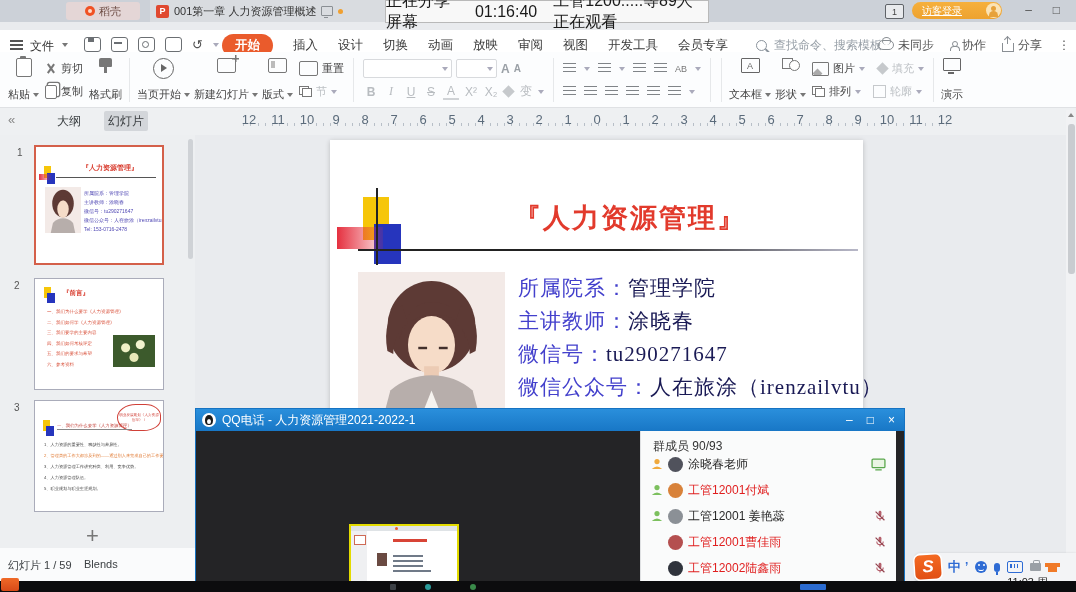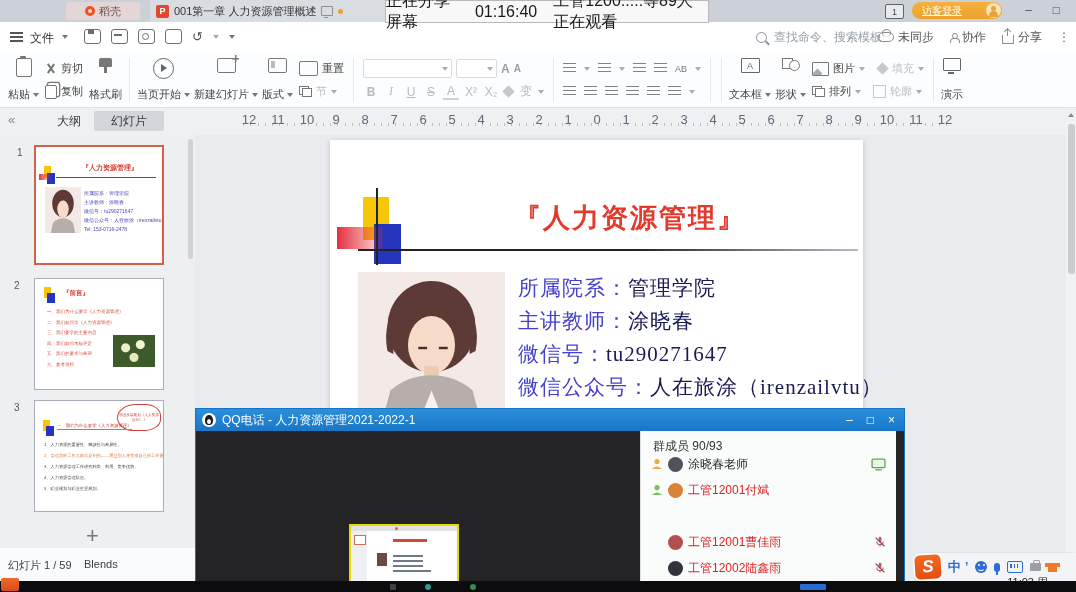--- a/index.html
+++ b/index.html
@@ -25,21 +25,21 @@
             display:flex;align-items:center;justify-content:center;gap:16px;font-size:16px;color:#1a1a1a;z-index:50;}
   .win-count{position:absolute;right:172px;top:4px;width:17px;height:13px;border:1px solid #5f6368;border-radius:2px;
             font-size:9px;color:#444;display:flex;align-items:center;justify-content:center;background:#e8eaed;}
   .login-pill{position:absolute;right:74px;top:2px;width:80px;height:17px;background:linear-gradient(#f6b03d,#eda22f);
             border-radius:9px;color:#fff;font-size:10px;display:flex;align-items:center;padding-left:10px;gap:4px;text-decoration:underline;}
   .login-avatar{position:absolute;right:1px;top:1px;width:15px;height:15px;border-radius:50%;background:#fbe3b5;}
   .login-avatar::before{content:"";position:absolute;left:5px;top:3px;width:5px;height:5px;border-radius:50%;background:#e7a23a;}
   .login-avatar::after{content:"";position:absolute;left:3px;top:8px;width:9px;height:6px;border-radius:5px 5px 0 0;background:#e7a23a;}
   .wctl{position:absolute;top:3px;font-size:12px;color:#555;line-height:14px;}
   
-  .menubar{position:absolute;left:0;top:22px;width:100%;height:30px;background:#fff;}
+  .menubar{position:absolute;left:0;top:30px;width:100%;height:30px;background:#fff;}
   .hamburger{position:absolute;left:10px;top:10px;width:13px;height:2px;background:#555;box-shadow:0 4px 0 #555,0 8px 0 #555;}
   .file-label{position:absolute;left:30px;top:8px;font-size:12px;color:#333;}
   .caret{display:inline-block;width:0;height:0;border-left:3.5px solid transparent;border-right:3.5px solid transparent;border-top:4px solid #777;vertical-align:middle;}
   .caret.lite{border-top-color:#aab;}
   .file-caret{position:absolute;left:62px;top:13px;}
   .qicons{position:absolute;left:84px;top:7px;display:flex;gap:10px;align-items:center;}
   .qicon{width:15px;height:13px;border:1.4px solid #6b6f73;border-radius:3px;position:relative;}
   .qicon.save::after{content:"";position:absolute;left:3px;top:0;width:6px;height:4px;background:#6b6f73;}
   .qicon.print::after{content:"";position:absolute;left:2px;top:4px;width:8px;height:2px;background:#6b6f73;}
   .qicon.preview::after{content:"";position:absolute;left:3px;top:3px;width:5px;height:5px;border:1.2px solid #6b6f73;border-radius:50%;}
@@ -102,21 +102,21 @@
   .ic-fill{width:11px;height:11px;background:#c6c9cc;transform:rotate(45deg) scale(.8);}
   .ic-textbox{width:17px;height:13px;border:1.4px solid #666;border-radius:1px;display:flex;align-items:center;justify-content:center;font-size:9px;color:#666;}
   .ic-monitor{width:16px;height:11px;border:1.4px solid #666;border-radius:1px;position:relative;}
   .ic-monitor::after{content:"";position:absolute;left:4px;bottom:-4px;width:6px;height:2px;background:#666;}
   .ic-ab{font-size:9px;color:#777;letter-spacing:0;}
   
   .panelrow{position:absolute;left:0;top:108px;width:100%;height:27px;background:#eef0f2;}
   .collapse{position:absolute;left:8px;top:4px;font-size:13px;color:#888;}
   .ptab{position:absolute;top:3px;height:20px;display:flex;align-items:center;justify-content:center;font-size:12px;color:#3c4043;border-radius:2px;}
   .ptab.outline{left:48px;width:42px;}
-  .ptab.slides{left:94px;width:70px;background:#d3d6da;}
+  .ptab.slides{left:104px;width:44px;background:#d3d6da;}
   .ruler{position:absolute;left:195px;top:110px;width:775px;height:18px;}
   .rmark{position:absolute;top:2px;font-size:13px;color:#5b6b7b;transform:translateX(-50%);}
   .rticks{position:absolute;left:48px;width:706px;top:13px;height:3px;background:repeating-linear-gradient(90deg,#9aa4b0 0 1px,transparent 1px 7.25px);opacity:.65;}
   
   .sidebar{position:absolute;left:0;top:135px;width:195px;height:457px;background:#edeff1;}
   .side-scroll{position:absolute;right:2px;top:4px;width:5px;height:120px;background:#cfd2d6;border-radius:3px;}
   .thumb-num{position:absolute;font-size:10px;color:#555;}
   .thumb{position:absolute;left:34px;width:130px;background:#fff;box-sizing:border-box;overflow:hidden;}
   .thumb.t1{top:10px;height:120px;border:2px solid #d4604a;}
   .thumb.t2{top:143px;height:112px;border:1px solid #aaacba;}
@@ -240,20 +240,32 @@
     <span class="file-label">文件</span>
     <span class="caret file-caret"></span>
     <div class="qicons">
       <span class="qicon save"></span>
       <span class="qicon print"></span>
       <span class="qicon preview"></span>
       <span class="qicon"></span>
       <span class="undo">↺</span>
       <span class="caret lite"></span>
       <span class="caret"></span>
+    </div>
+    <div class="menu-tabs">
+      <span class="mtab active">开始</span>
+      <span class="mtab">插入</span>
+      <span class="mtab">设计</span>
+      <span class="mtab">切换</span>
+      <span class="mtab">动画</span>
+      <span class="mtab">放映</span>
+      <span class="mtab">审阅</span>
+      <span class="mtab">视图</span>
+      <span class="mtab">开发工具</span>
+      <span class="mtab">会员专享</span>
     </div>
     <div class="menu-search">
       <span class="mag"></span>
       <span>查找命令、搜索模板</span>
     </div>
     <div class="menu-right">
       <span class="mr-item">
           <span class="ic-cloud"></span>
           <span>未同步</span>
         </span>
@@ -587,20 +599,36 @@
           </span>
       </div>
       <div class="mrow" style="top:48px;">
         <svg width="12" height="12" viewBox="0 0 12 12">
             <circle cx="6" cy="3.6" r="2.6" fill="#7cc05e"></circle>
             <path d="M0.8,11 Q6,6 11.2,11 Z" fill="#7cc05e"></path>
           </svg>
         <span class="avatar" style="background:#d8823a;"></span>
         <span class="red">工管12001付斌</span>
       </div>
+      <div class="mrow" style="top:74px;">
+        <svg width="12" height="12" viewBox="0 0 12 12">
+            <circle cx="6" cy="3.6" r="2.6" fill="#7cc05e"></circle>
+            <path d="M0.8,11 Q6,6 11.2,11 Z" fill="#7cc05e"></path>
+          </svg>
+        <span class="avatar" style="background:#8b9096;"></span>
+        <span>工管12001 姜艳蕊</span>
+        <span class="m-right">
+            <svg width="12" height="12" viewBox="0 0 12 12">
+              <rect x="4.6" y="0.8" width="2.8" height="5.6" rx="1.4" fill="#b5616c"></rect>
+              <path d="M2.8,5.4 a3.2,3.2 0 0 0 6.4,0" fill="none" stroke="#b5616c" stroke-width="1.1"></path>
+              <line x1="6" y1="8.8" x2="6" y2="10.6" stroke="#b5616c" stroke-width="1.1"></line>
+              <line x1="1.6" y1="1.6" x2="10.4" y2="10.2" stroke="#93424e" stroke-width="1.2"></line>
+            </svg>
+          </span>
+      </div>
       <div class="mrow" style="top:100px;">
         <span class="avatar indent" style="background:#b44f4f;"></span>
         <span class="red">工管12001曹佳雨</span>
         <span class="m-right">
             <svg width="12" height="12" viewBox="0 0 12 12">
               <rect x="4.6" y="0.8" width="2.8" height="5.6" rx="1.4" fill="#b5616c"></rect>
               <path d="M2.8,5.4 a3.2,3.2 0 0 0 6.4,0" fill="none" stroke="#b5616c" stroke-width="1.1"></path>
               <line x1="6" y1="8.8" x2="6" y2="10.6" stroke="#b5616c" stroke-width="1.1"></line>
               <line x1="1.6" y1="1.6" x2="10.4" y2="10.2" stroke="#93424e" stroke-width="1.2"></line>
             </svg>

